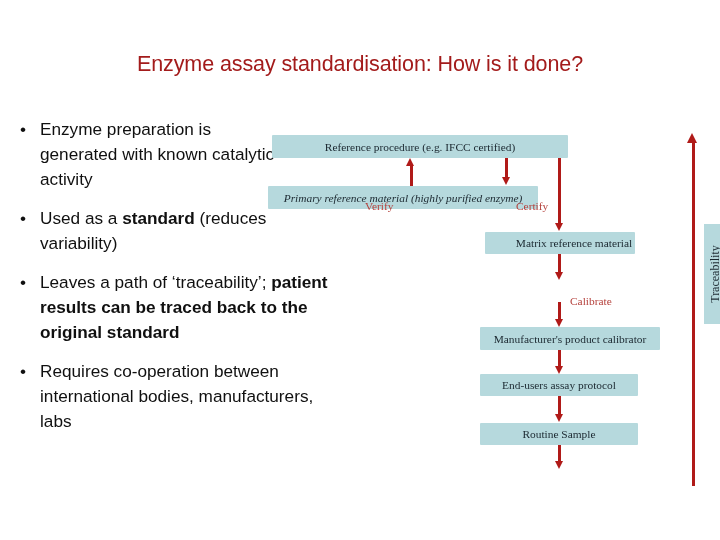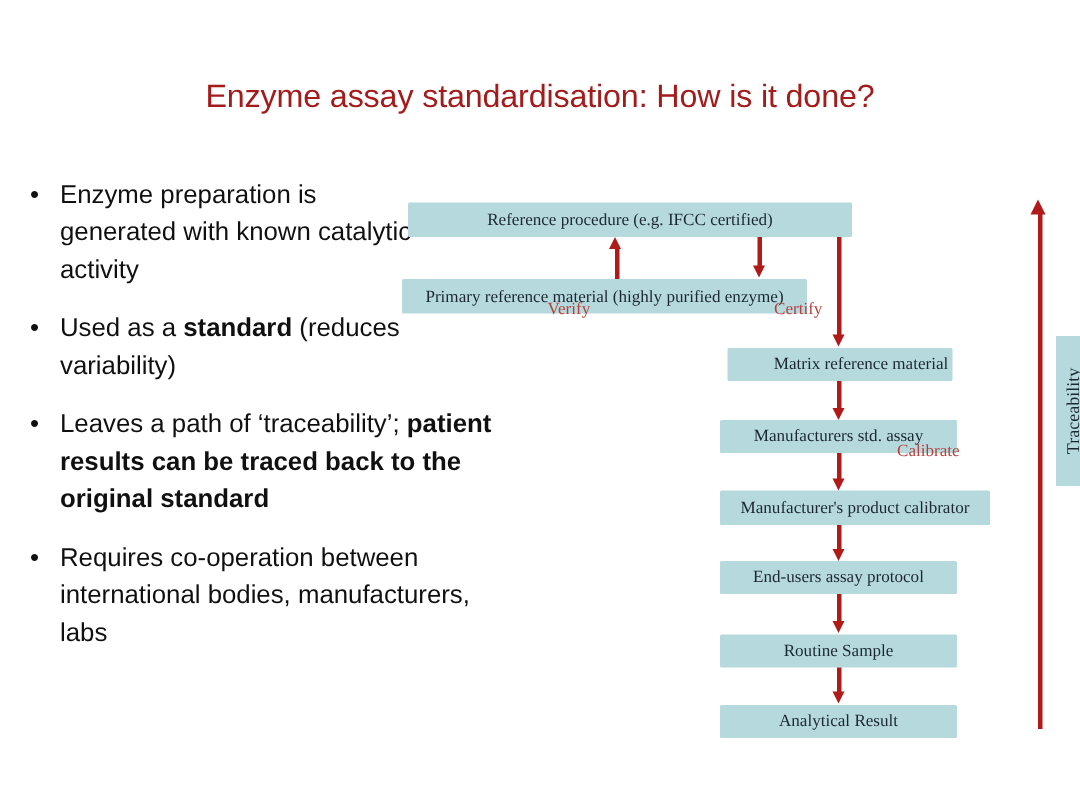--- a/index.html
+++ b/index.html
@@ -169,48 +169,46 @@
       <span class="dot">•</span>
       <span><span>Requires co-operation between international bodies, manufacturers, labs</span></span>
     </div>
 
   </div>
 
   <div id="diagram">
 
     <div class="fbox" style="left:272px; top:135px; width:296px; height:23px;">Reference procedure (e.g. IFCC certified)</div>
 
-    <div class="fbox" style="left:268px; top:186px; width:270px; height:23px;">Primary reference material (highly purified enzyme)</div>
+    <div class="fbox" style="left:268px; top:186px; width:270px; height:23px;font-style:italic;">Primary reference material (highly purified enzyme)</div>
 
     <div class="fbox" style="left:485px; top:232px; width:150px; height:22px;padding-left:28px;">Matrix reference material</div>
 
-    <div class="fbox" style="left:480px; top:280px; width:158px; height:22px;">Manufacturers std. assay</div>
 
     <div class="fbox" style="left:480px; top:327px; width:180px; height:23px;">Manufacturer's product calibrator</div>
 
     <div class="fbox" style="left:480px; top:374px; width:158px; height:22px;">End-users assay protocol</div>
 
     <div class="fbox" style="left:480px; top:423px; width:158px; height:22px;">Routine Sample</div>
 
-    <div class="fbox" style="left:480px; top:470px; width:158px; height:22px;">Analytical Result</div>
 
     <div class="arrow" style="left:410px; top:165px; width:2.5px; height:21px;"></div>
     <div class="arrowhead head-up" style="left:406px; top:158px;"></div>
     <div class="alabel" style="left:365px; top:164px;">Verify</div>
 
     <div class="arrow" style="left:505px; top:158px; width:2.5px; height:20px;"></div>
     <div class="arrowhead head-down" style="left:501.5px; top:177px;"></div>
     <div class="alabel" style="left:516px; top:164px;">Certify</div>
 
     <div class="arrow" style="left:558px; top:158px; width:2.5px; height:66px;"></div>
     <div class="arrowhead head-down" style="left:554.5px; top:223px;"></div>
 
     <div class="arrow" style="left:558px; top:254px; width:2.5px; height:19px;"></div>
     <div class="arrowhead head-down" style="left:554.5px; top:272px;"></div>
-    <div class="alabel" style="left:598px; top:259px;">Calibrate</div>
+    <div class="alabel" style="left:570px; top:259px;">Calibrate</div>
 
     <div class="arrow" style="left:558px; top:302px; width:2.5px; height:18px;"></div>
     <div class="arrowhead head-down" style="left:554.5px; top:319px;"></div>
 
     <div class="arrow" style="left:558px; top:350px; width:2.5px; height:17px;"></div>
     <div class="arrowhead head-down" style="left:554.5px; top:366px;"></div>
 
     <div class="arrow" style="left:558px; top:396px; width:2.5px; height:19px;"></div>
     <div class="arrowhead head-down" style="left:554.5px; top:414px;"></div>
 

